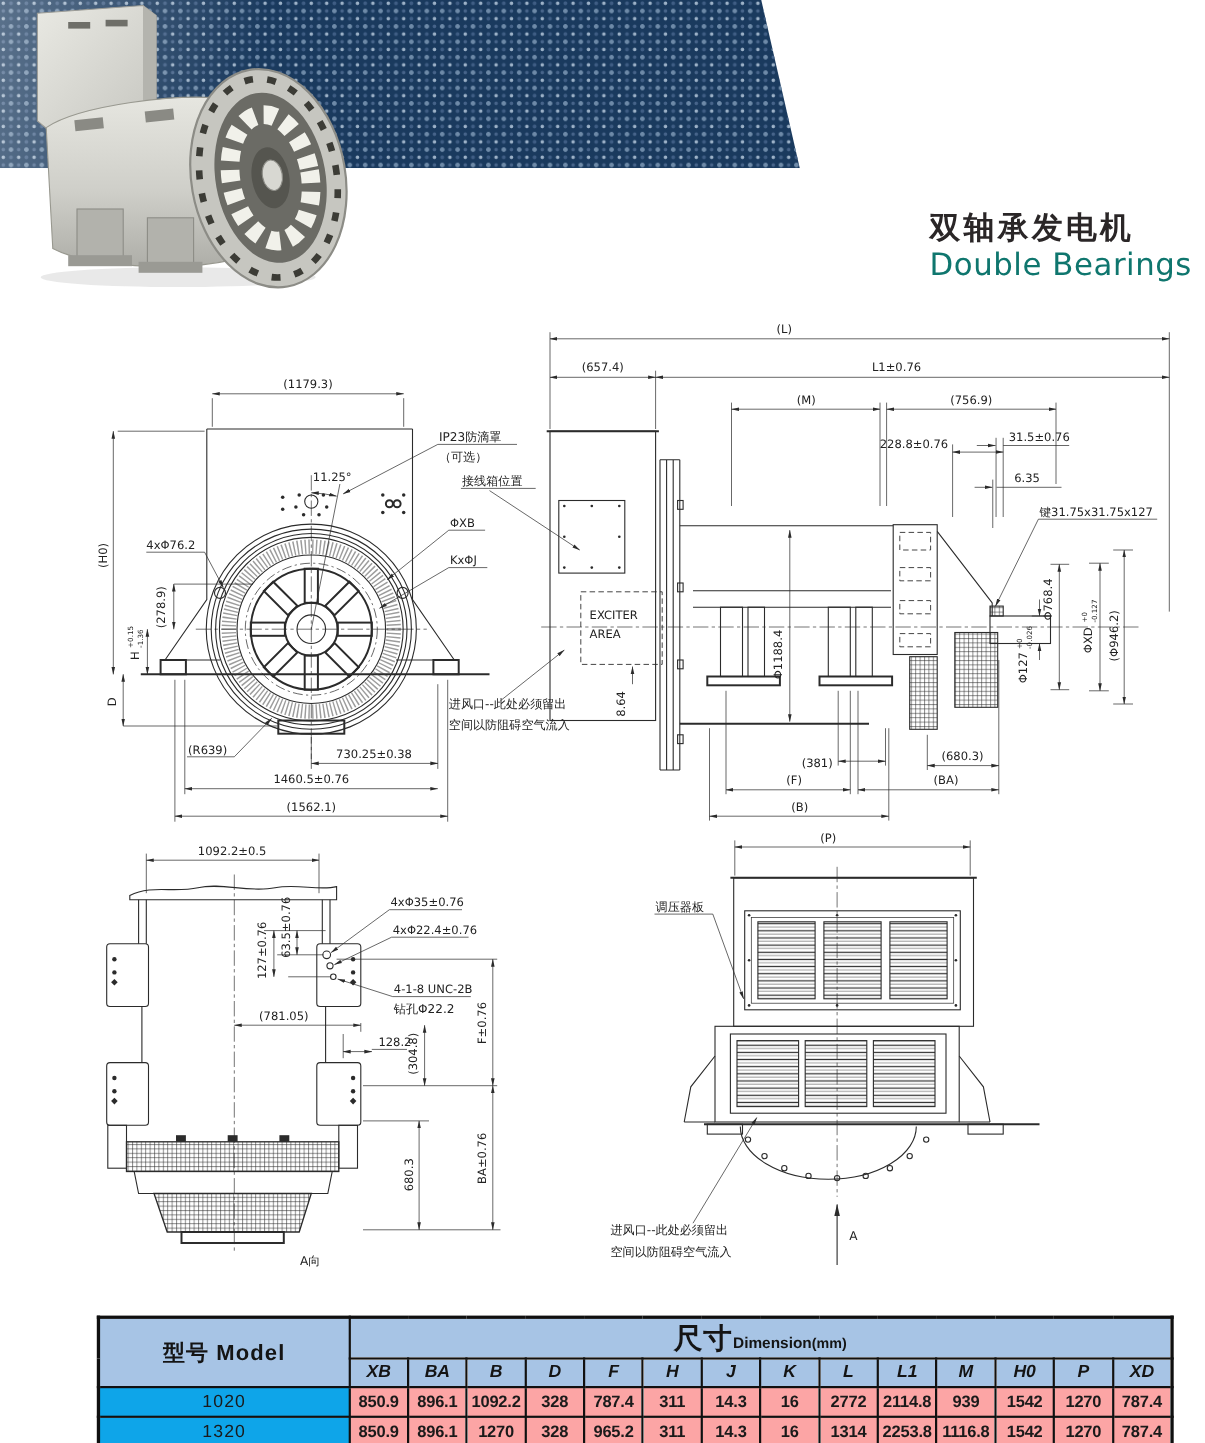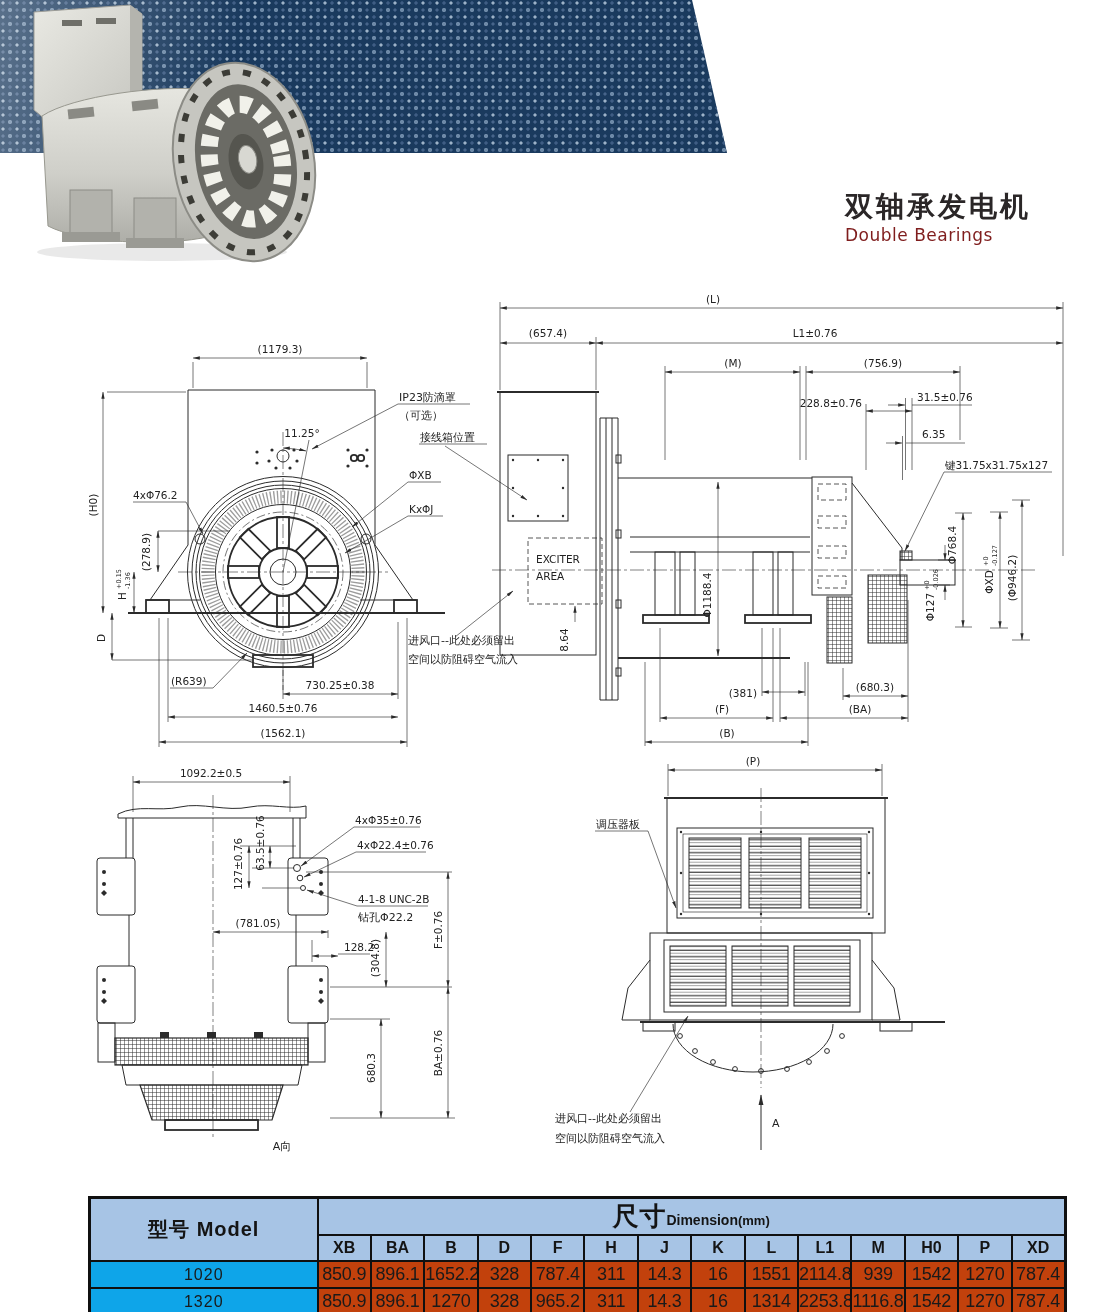--- a/index.html
+++ b/index.html
@@ -15,21 +15,21 @@
       radial-gradient(circle at 10px 3px, #3f5d84 0 1.3px, transparent 2.1px);
     background-size:14px 14px;
     clip-path:polygon(0 0,63.2% 0,66.4% 100%,0 100%);}
   .banner::after{content:"";position:absolute;inset:0;
     background:linear-gradient(100deg,rgba(255,255,255,.28) 0%,rgba(255,255,255,0) 22%,
                rgba(26,58,94,0) 70%,rgba(26,58,94,.55) 100%);}
   
   .titleblock{position:absolute;left:845px;top:192px;line-height:1.1;}
   .title-zh{font-size:28px;font-weight:600;letter-spacing:3px;color:#2a2627;
             font-family:"DejaVu Sans",sans-serif;}
-  .title-en{font-size:17px;font-weight:400;letter-spacing:.5px;color:#7f1d1d;margin-top:3px;}
+  .title-en{font-size:28px;font-weight:400;letter-spacing:.5px;color:#0f766e;margin-top:3px;}
   
   .photo{position:absolute;left:12px;top:0;}
   
   .drawings{position:absolute;left:0;top:285px;}
   .ln{stroke:#2b2b2b;stroke-width:1;fill:none;}
   .thk{stroke:#2b2b2b;stroke-width:1.8;fill:none;}
   .dim{stroke:#2b2b2b;stroke-width:.65;fill:none;}
   .cl{stroke:#2b2b2b;stroke-width:.6;stroke-dasharray:14 3 3 3;fill:none;}
   .dsh{stroke:#2b2b2b;stroke-width:.8;stroke-dasharray:5 3;fill:none;}
   .dar{marker-start:url(#ar);marker-end:url(#ar);}
@@ -43,22 +43,22 @@
     font-family:"Liberation Sans","DejaVu Sans",sans-serif;}
   table.dimtable th,table.dimtable td{border:2px solid #101010;text-align:center;
     padding:0;overflow:hidden;white-space:nowrap;}
   table.dimtable{border:3px solid #101010;}
   .hd-blue{background:#a7c4e5;}
   .model-h{font-size:20px;font-weight:bold;color:#141414;letter-spacing:1px;}
   .dim-h{font-weight:bold;color:#141414;height:26px;}
   .dim-h .zh{font-size:26px;letter-spacing:1px;}
   .dim-h .en{font-size:14px;}
   .dim-h .unit{font-size:13px;}
-  .col-h{font-size:16px;font-weight:bold;height:24px;color:#141414;}
-  td.cell{background:#c2410c;font-size:18px;height:25px;color:#1a1a1a;letter-spacing:-.2px;}
+  .col-h{font-size:16px;font-weight:bold;height:24px;color:#141414;font-style:italic;}
+  td.cell{background:#fca5a5;font-size:15px;height:25px;color:#1a1a1a;letter-spacing:-.2px;font-weight:bold;}
   td.model-cell{background:#0ea5e9;font-size:16px;height:25px;color:#1a1a1a;letter-spacing:1px;}
 </style>
 </head>
 <body>
 
 <div id="page">
 
   <div class="banner"></div>
 
   <svg class="photo" width="310" height="270" viewBox="0 0 310 270">
@@ -596,27 +596,27 @@
           <th class="hd-blue col-h">H0</th>
           <th class="hd-blue col-h">P</th>
           <th class="hd-blue col-h">XD</th>
         </tr>
       </thead>
       <tbody>
         <tr>
           <td class="model-cell">1020</td>
           <td class="cell">850.9</td>
           <td class="cell">896.1</td>
-          <td class="cell">1652.2</td>
+          <td class="cell">1092.2</td>
           <td class="cell">328</td>
           <td class="cell">787.4</td>
           <td class="cell">311</td>
           <td class="cell">14.3</td>
           <td class="cell">16</td>
-          <td class="cell">1551</td>
+          <td class="cell">2772</td>
           <td class="cell">2114.8</td>
           <td class="cell">939</td>
           <td class="cell">1542</td>
           <td class="cell">1270</td>
           <td class="cell">787.4</td>
         </tr>
         <tr>
           <td class="model-cell">1320</td>
           <td class="cell">850.9</td>
           <td class="cell">896.1</td>

